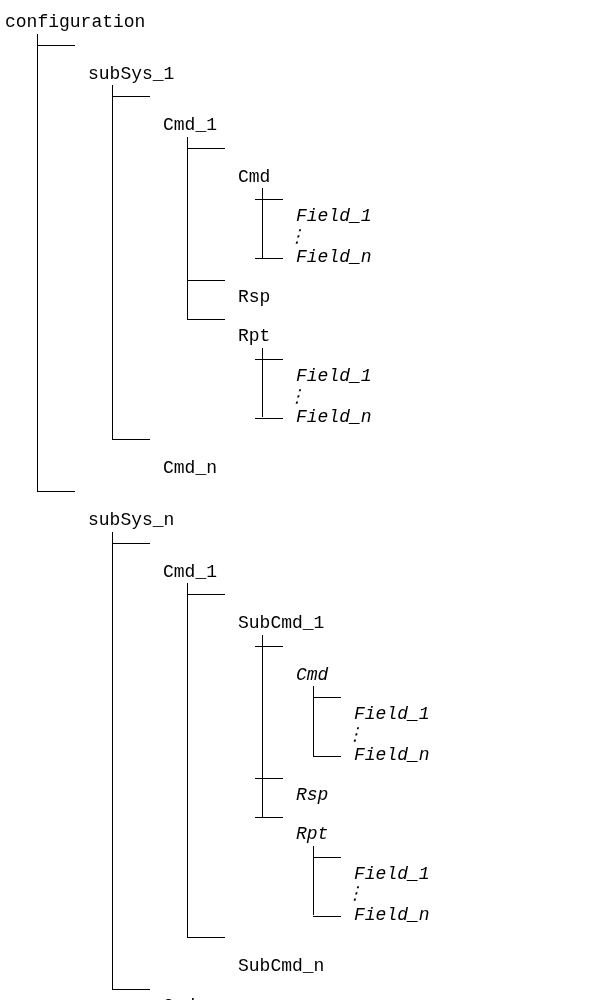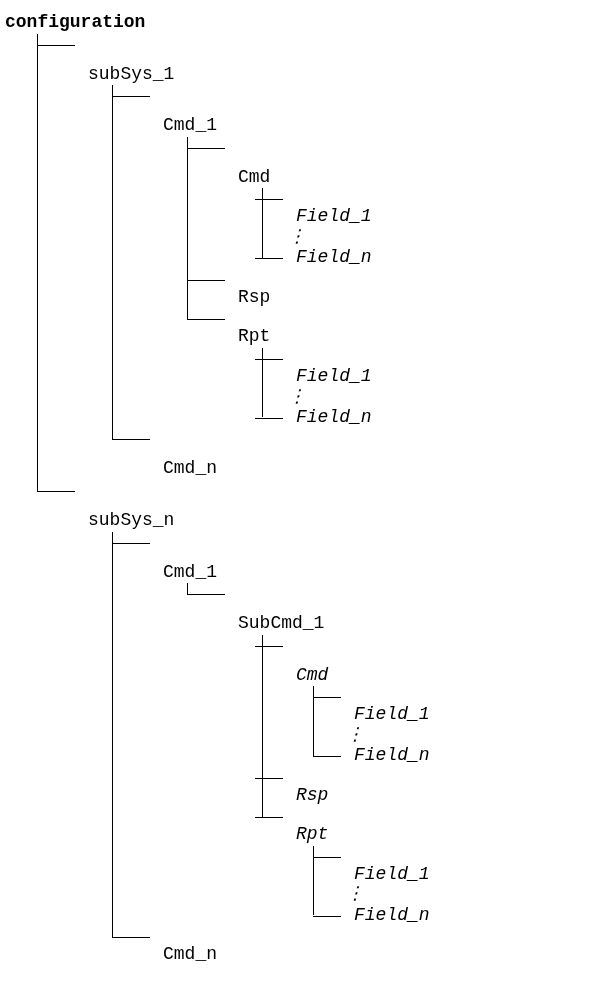--- a/index.html
+++ b/index.html
@@ -78,21 +78,20 @@
     .spacer-sm {
       height: 18px;
     }
     
     .spacer-md {
       height: 30px;
     }
     
     .root-label {
       padding-left: 0;
-      font-weight: bold;
     }
     
     .vdots {
       display: block;
       text-align: left;
       font-size: 18px;
       line-height: 0.4;
       letter-spacing: 0;
       padding: 6px 0 6px 0;
     }
@@ -239,20 +238,24 @@
                       </div>
                       <div class="child">
                         <span class="node-label">Field_n</span>
                       </div>
                     </div>
                   </div>
 
                 </div>
               </div>
 
+              <div class="child">
+                <div class="spacer-md"></div>
+                <span class="node-label">SubCmd_n</span>
+              </div>
 
             </div>
           </div>
 
           <div class="child">
             <div class="spacer-sm"></div>
             <span class="node-label">Cmd_n</span>
           </div>
 
         </div>

